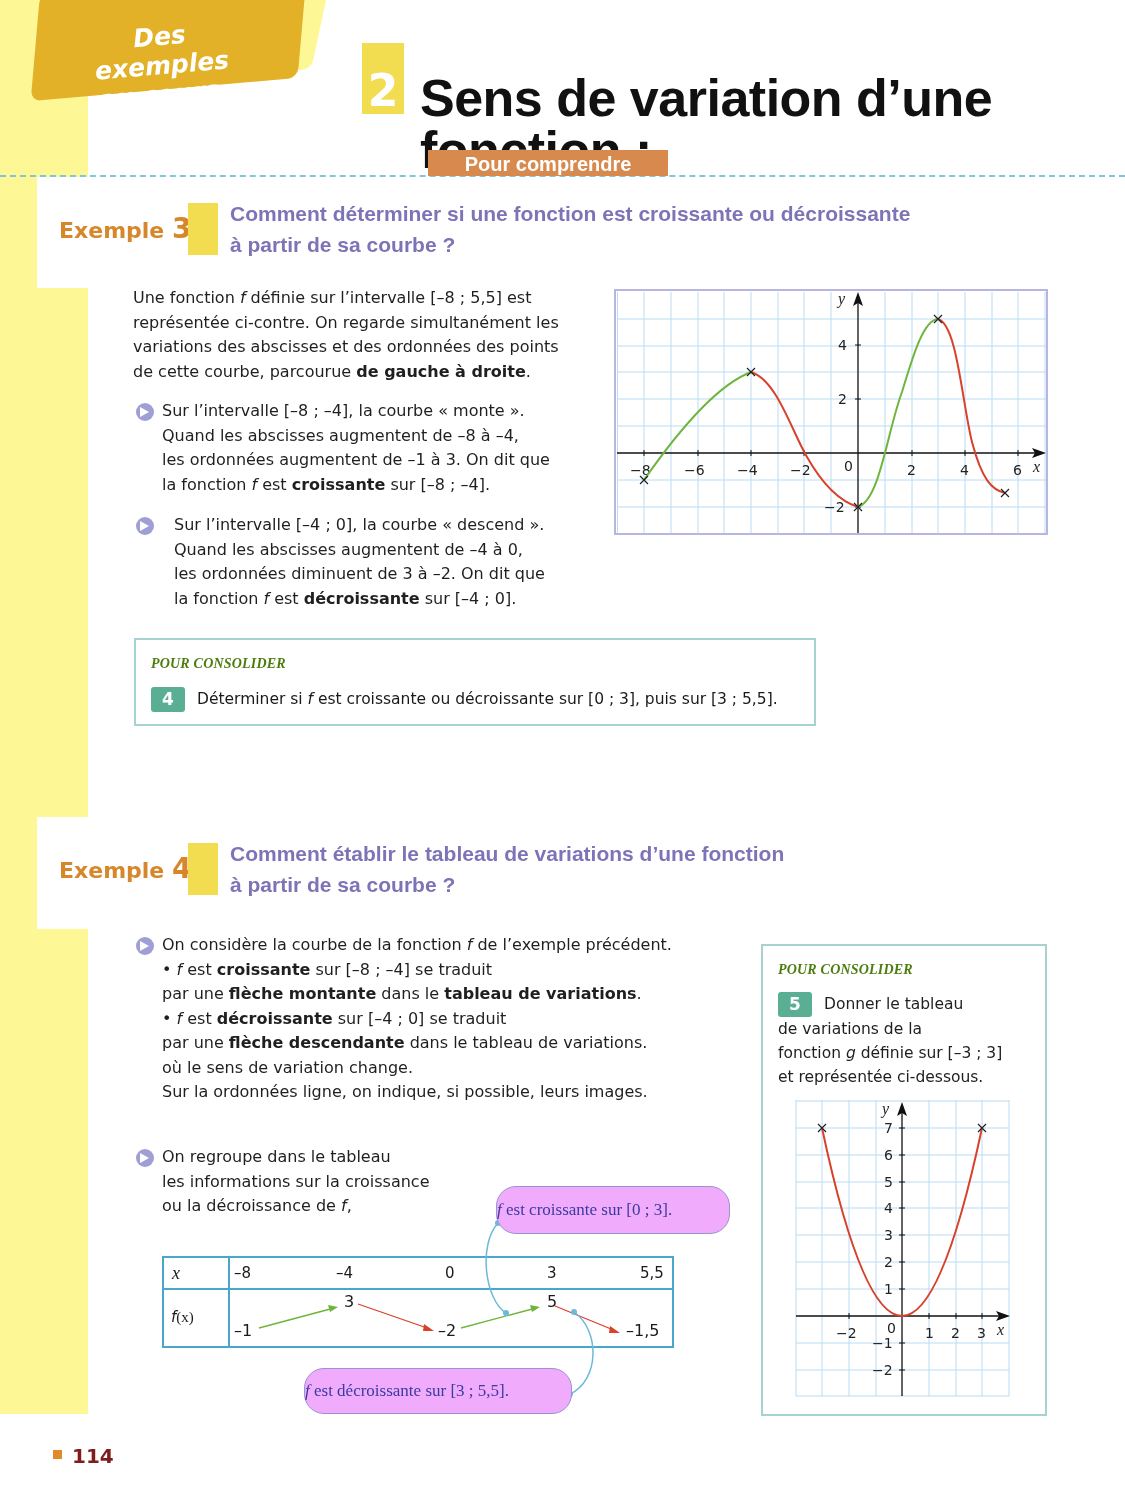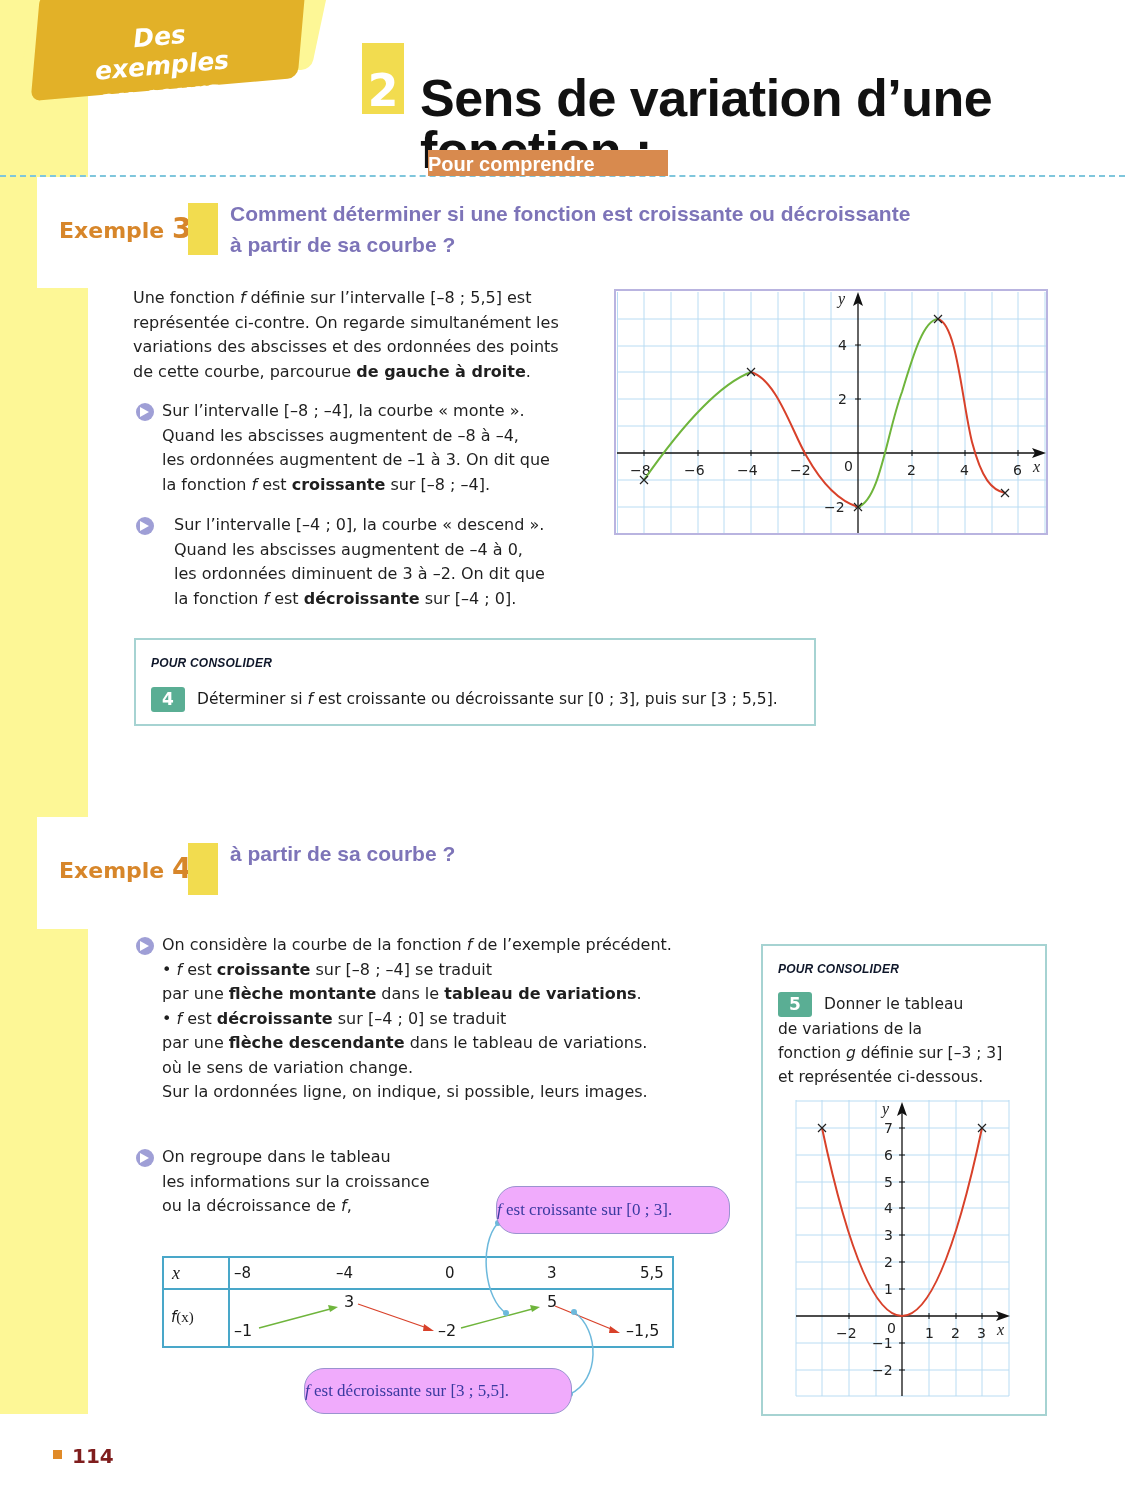--- a/index.html
+++ b/index.html
@@ -14,35 +14,35 @@
               transform:rotate(-5deg) skewX(-10deg); transform-origin:0 0; border-radius:10px; }
   .tab-text { position:absolute; left:72px; top:22px; color:#fff; font-family:"DejaVu Sans", sans-serif;
               font-weight:bold; font-style:italic; font-size:25px; line-height:29px; transform:rotate(-5deg);
               text-align:center; width:180px; }
   .chap-num { position:absolute; left:362px; top:43px; width:42px; height:71px; background:#f2dc4f;
               color:#fff; font-weight:bold; font-size:44px; line-height:96px; text-align:center; }
   .chap-title { position:absolute; left:420px; top:72px; font-family:"Liberation Sans", sans-serif;
                 font-weight:bold; font-size:52px; letter-spacing:-0.5px; color:#111; line-height:52px; }
   .dash-line { position:absolute; left:0; top:175px; width:1125px; border-top:2px dashed #7fc6dc; }
   .pour-comprendre { position:absolute; left:428px; top:150px; width:240px; height:26px; background:#d88a4e;
-                     color:#fff; font-weight:bold; font-size:20px; line-height:28px; 
+                     color:#fff; font-weight:bold; font-size:20px; line-height:28px; text-align:center;
                      font-family:"Liberation Sans", sans-serif; }
   .ex-label { position:absolute; color:#d7862a; font-weight:bold; font-size:22px; font-family:"DejaVu Sans", sans-serif; }
   .ex-label .num { font-size:28px; }
   .ex-bar { position:absolute; width:30px; height:50px; background:#f2dc4f; }
   .ex-q { position:absolute; color:#7d74b8; font-weight:bold; font-size:21px; line-height:31px;
           font-family:"Liberation Sans", sans-serif; }
   .body-text { position:absolute; font-size:16px; line-height:24.5px; color:#1f1f1f; }
   .body-text b { font-weight:bold; }
   .bullet-icon { position:absolute; width:18px; height:18px; border-radius:50%; background:#9f9fd6; }
   .bullet-icon::after { content:""; position:absolute; left:4px; top:4px; width:0; height:0;
                         border-left:9px solid #fff; border-top:5px solid transparent; border-bottom:5px solid transparent; }
   .consolider { position:absolute; border:2px solid #a6d3d2; background:#fff; }
-  .consolider-title { position:absolute; color:#0f172a; font-weight:bold; font-style:italic; font-size:12px;
-                      font-family:Liberation Sans, sans-serif; letter-spacing:0.2px; }
+  .consolider-title { position:absolute; color:#4d7c0f; font-weight:bold; font-style:italic; font-size:14px;
+                      font-family:Liberation Serif, serif; letter-spacing:0.2px; }
   .ex-badge { display:inline-block; width:34px; height:25px; background:#5aae94; color:#fff; font-weight:bold;
               font-size:17px; text-align:center; line-height:25px; border-radius:3px; margin-right:12px; vertical-align:middle; }
   .graph-box { position:absolute; border:2px solid #b9b4e0; background:#fff; }
   .callout { position:absolute; border:1.5px solid #9a93cf; border-radius:20px; background:#f0abfc;
              color:#3a3aa0; font-family:"Liberation Serif", serif; font-size:17px; text-align:left; }
   .page-num { position:absolute; left:72px; top:1444px; font-weight:bold; font-size:20px; color:#7f1d1d; }
   .page-sq { position:absolute; left:53px; top:1450px; width:9px; height:9px; background:#e08a28; }
 </style>
 </head>
 <body>
@@ -176,20 +176,21 @@
     <span class="ex-badge">4</span><span>Déterminer si </span><i>f</i><span> est croissante ou décroissante sur [0 ; 3], puis sur [3 ; 5,5].</span>
   </div>
 </div>
 
 <div class="ex-label" style="left:59px;top:852px;">
   <span>Exemple</span>
   <span class="num">4</span>
 </div>
 <div class="ex-bar" style="left:188px;top:843px;height:52px;"></div>
 <div class="ex-q" style="left:230px;top:838px;">
+  <div>Comment établir le tableau de variations d’une fonction</div>
   <div>à partir de sa courbe ?</div>
 </div>
 
 <span class="bullet-icon" style="left:136px;top:937px;"></span>
 <div class="body-text" style="left:162px;top:933px;width:560px;">
   <div><span>On considère la courbe de la fonction </span><i>f</i><span> de l’exemple précédent.</span></div>
   <div><span>• </span><i>f</i><span> est </span><b>croissante</b><span> sur [–8 ; –4] se traduit</span></div>
   <div><span>par une </span><b>flèche montante</b><span> dans le </span><b>tableau de variations</b><span>.</span></div>
   <div><span>• </span><i>f</i><span> est </span><b>décroissante</b><span> sur [–4 ; 0] se traduit</span></div>
   <div><span>par une </span><b>flèche descendante</b><span> dans le tableau de variations.</span></div>

